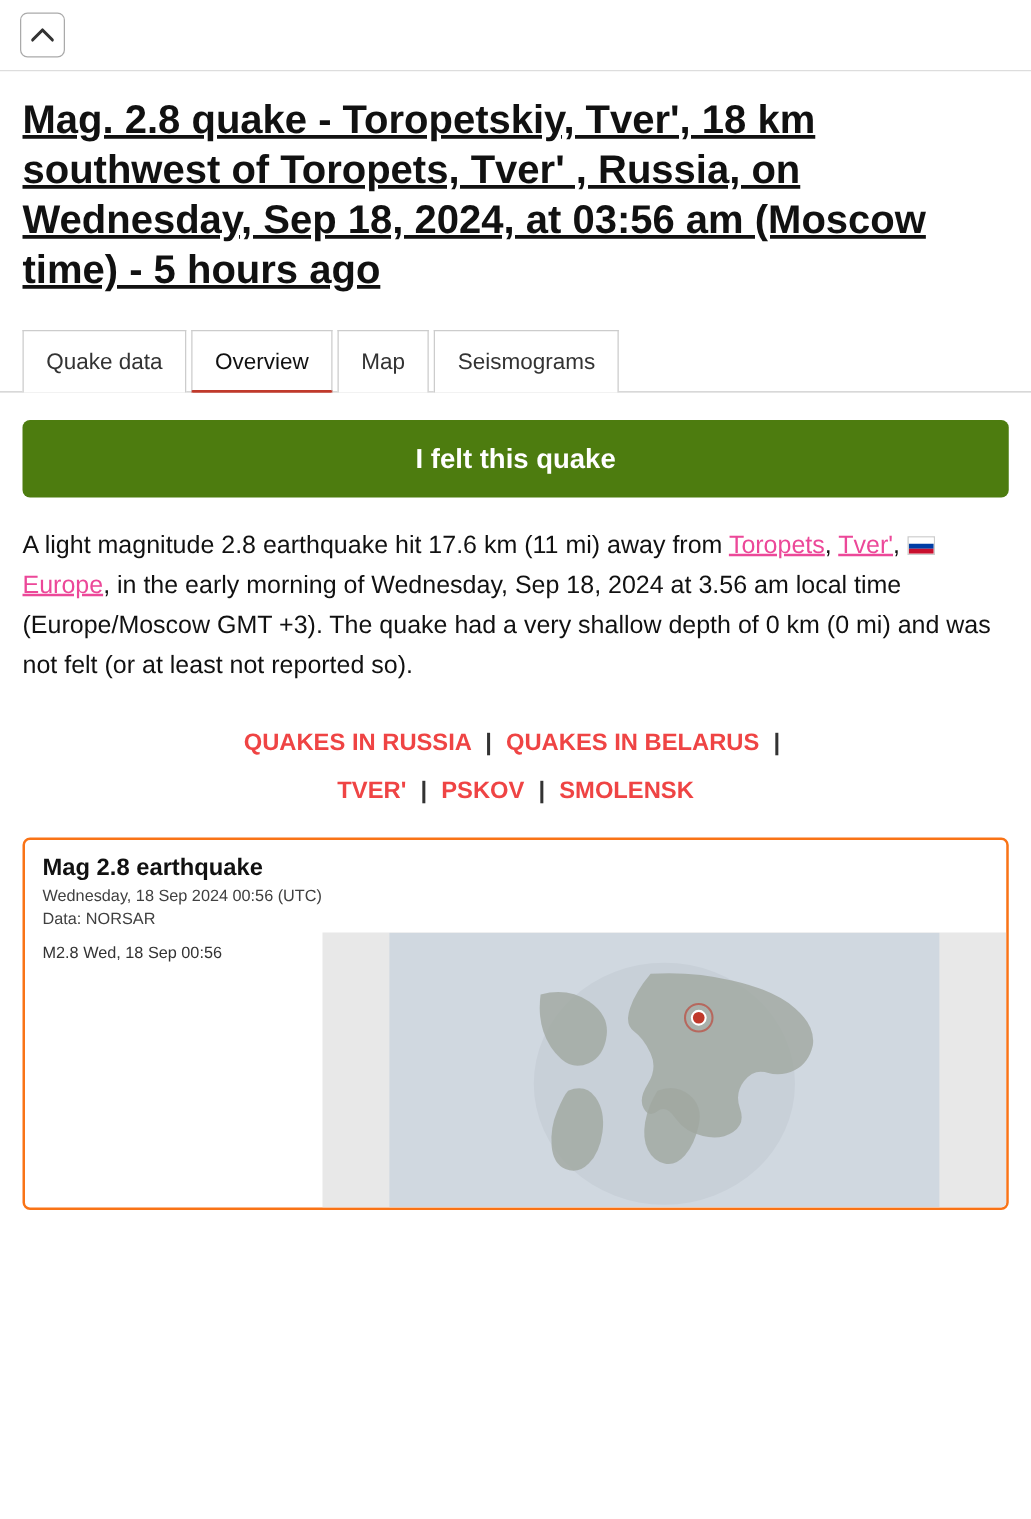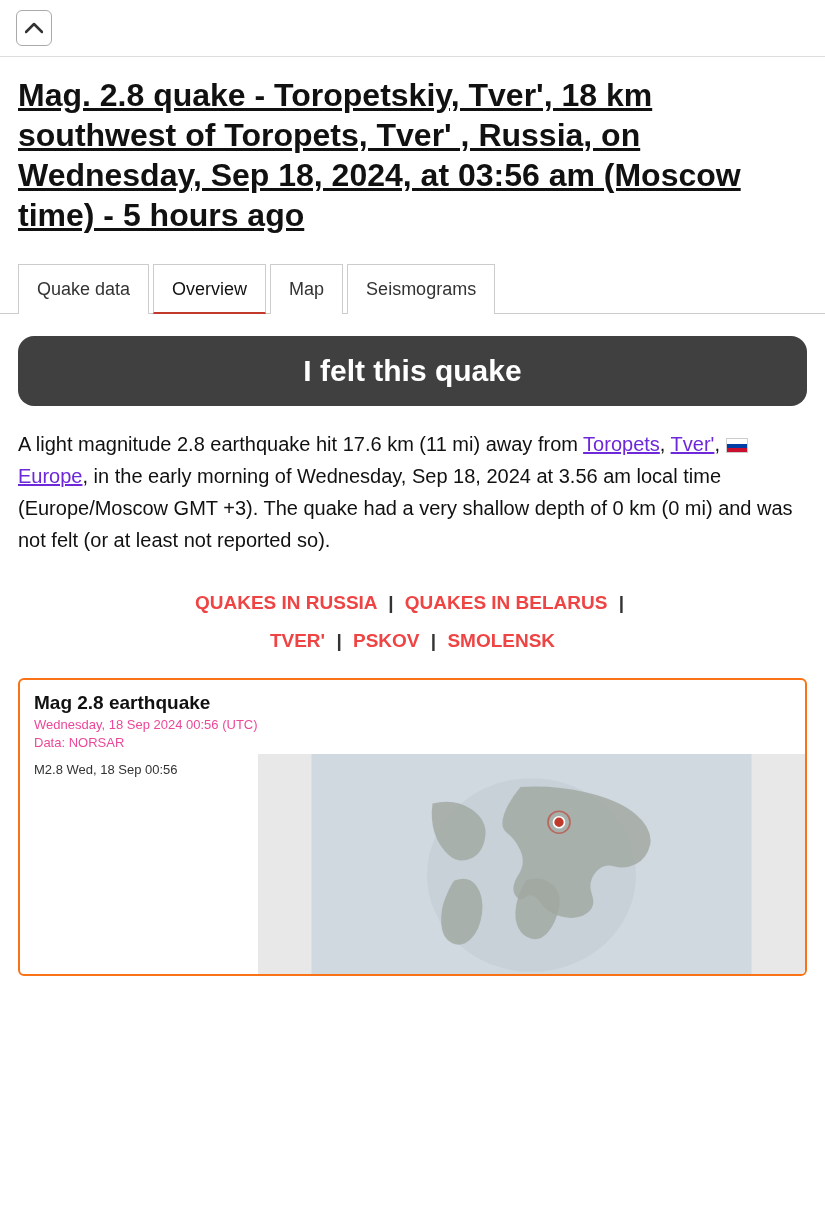--- a/index.html
+++ b/index.html
@@ -83,41 +83,41 @@
       height: 2px;
       background: #c0392b;
     }
 
     .felt-button-container {
       padding: 22px 18px;
     }
 
     .felt-button {
       width: 100%;
-      background: #404040;
+      background: #4d7c0f;
       color: #fff;
-      font-size: 30px;
+      font-size: 22px;
       font-weight: 600;
       border: none;
-      border-radius: 16px;
+      border-radius: 6px;
       padding: 18px 24px;
       cursor: pointer;
       display: block;
       text-align: center;
     }
 
     .description {
       font-size: 20px;
       line-height: 1.6;
       color: #111;
       padding: 0 18px 18px 18px;
     }
 
     .description a {
-      color: #6d28d9;
+      color: #ec4899;
     }
 
     .russia-flag {
       display: inline-block;
       width: 22px;
       height: 15px;
       margin-right: 3px;
       vertical-align: middle;
       position: relative;
       overflow: hidden;
@@ -167,21 +167,21 @@
 
     .map-card-subtitle {
       font-size: 13px;
       font-weight: 700;
       color: #333;
       margin-top: 2px;
     }
 
     .map-card-meta {
       font-size: 13px;
-      color: #ec4899;
+      color: #404040;
       margin-top: 3px;
     }
 
     .map-card-body {
       display: flex;
       flex-direction: row;
       gap: 38px;
     }
 
     .map-card-info {

